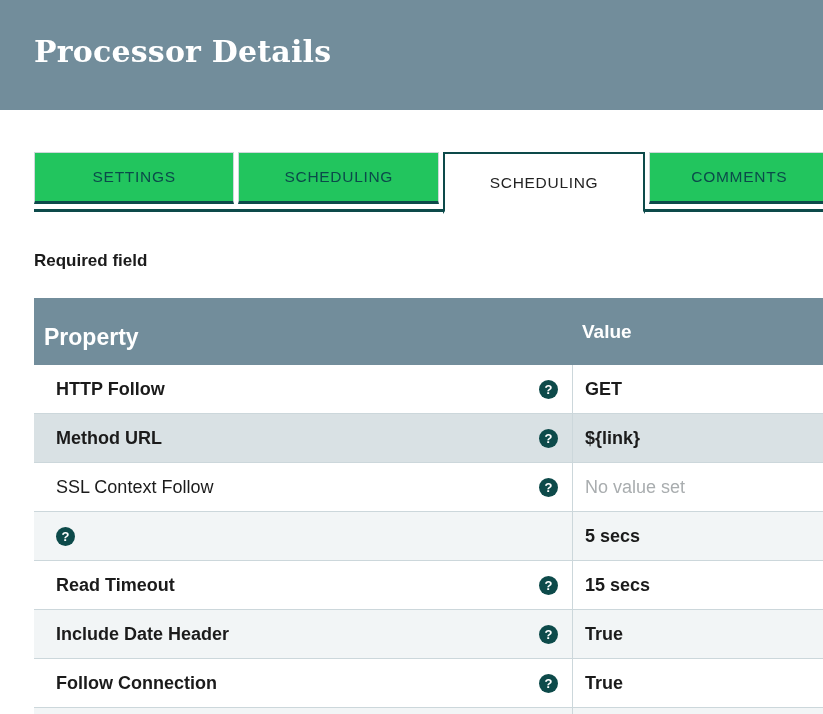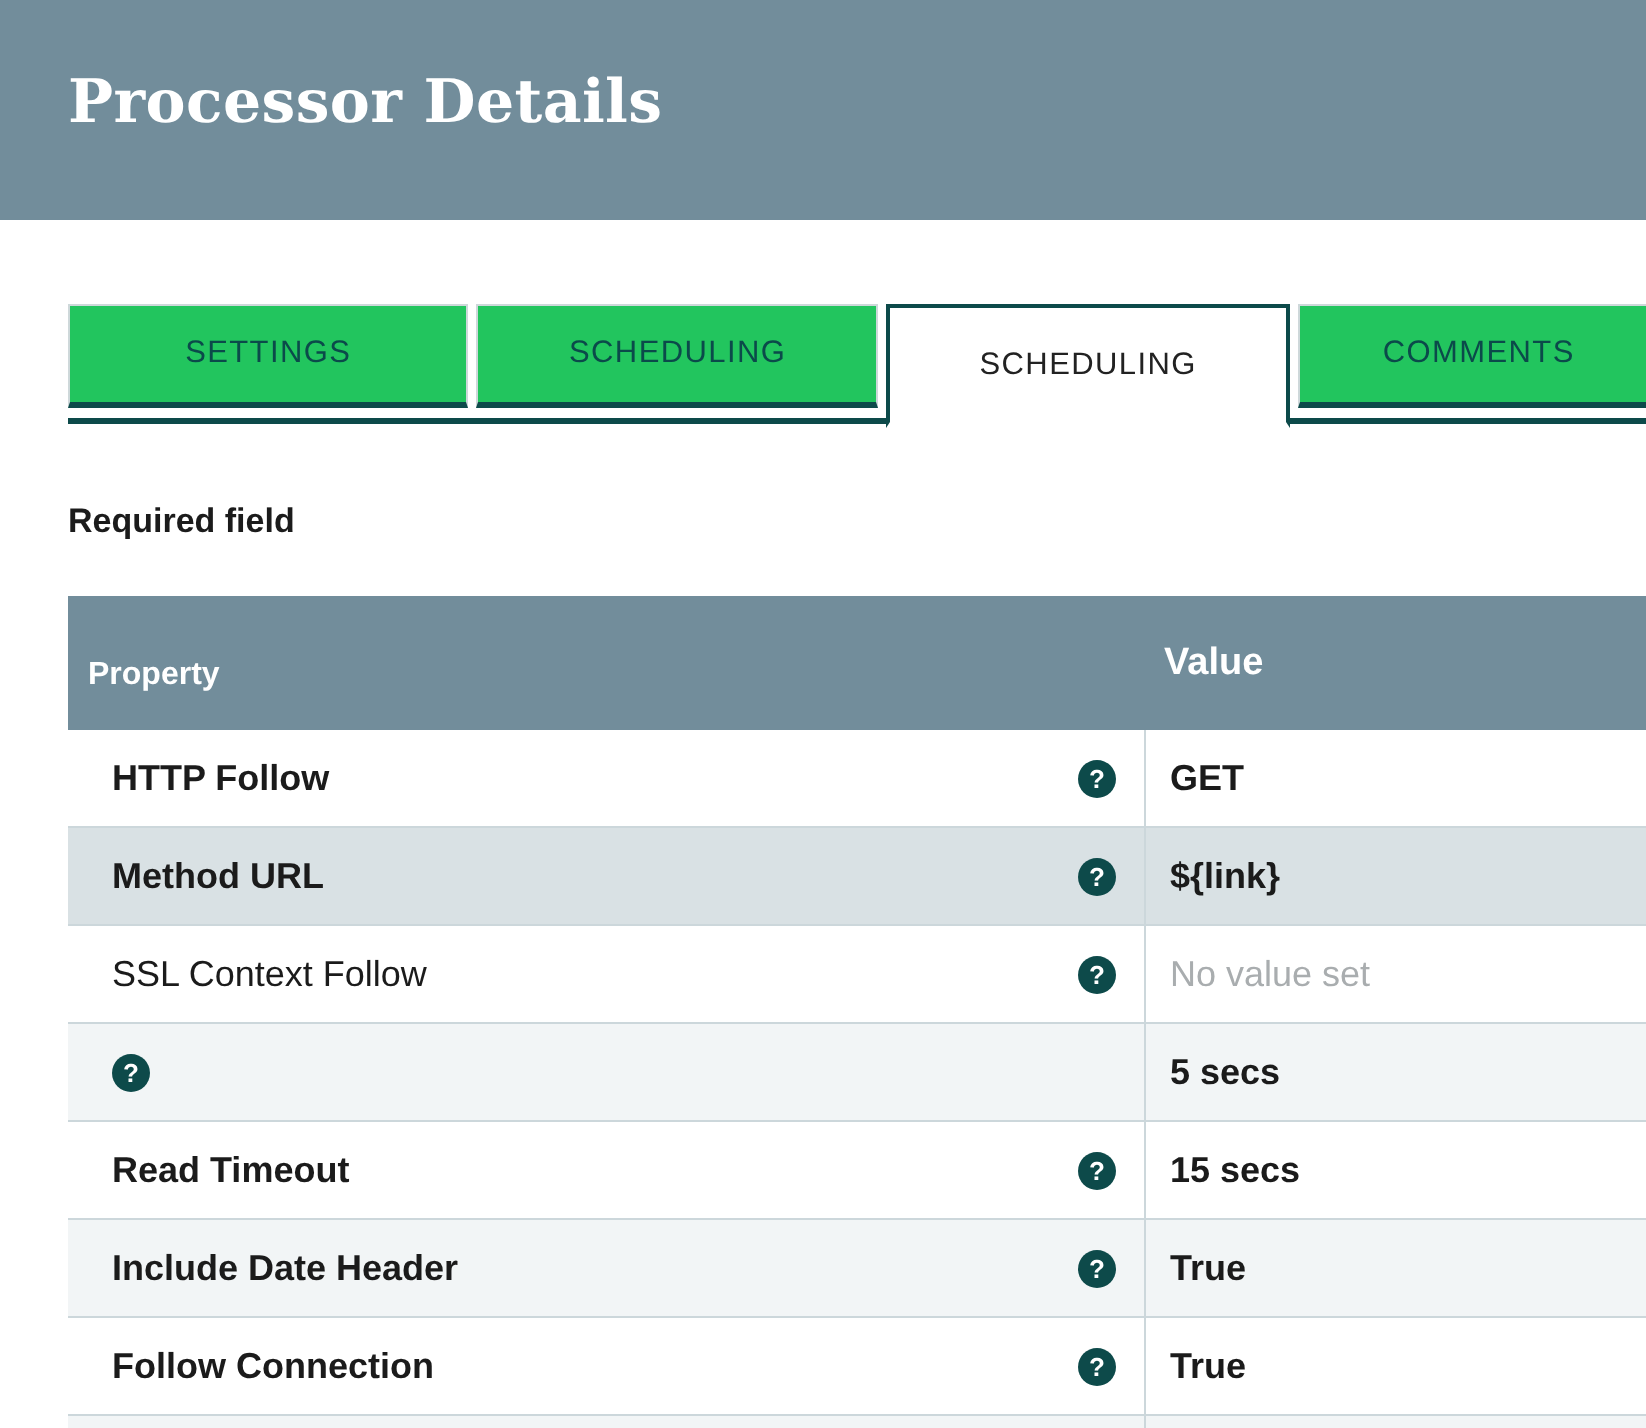--- a/index.html
+++ b/index.html
@@ -114,21 +114,21 @@
   .prop-head {
     display: flex;
     height: 67px;
     background: #728d9b;
     align-items: center;
   }
   .prop-head .col-prop {
     width: 538px;
     padding-left: 10px;
     box-sizing: border-box;
-    font-size: 16px;
+    font-size: 23px;
     font-weight: bold;
     color: #ffffff;
     margin-top: 12px;
   }
   .prop-head .col-val {
     flex: 1;
     padding-left: 10px;
     box-sizing: border-box;
     font-size: 19px;
     font-weight: bold;

